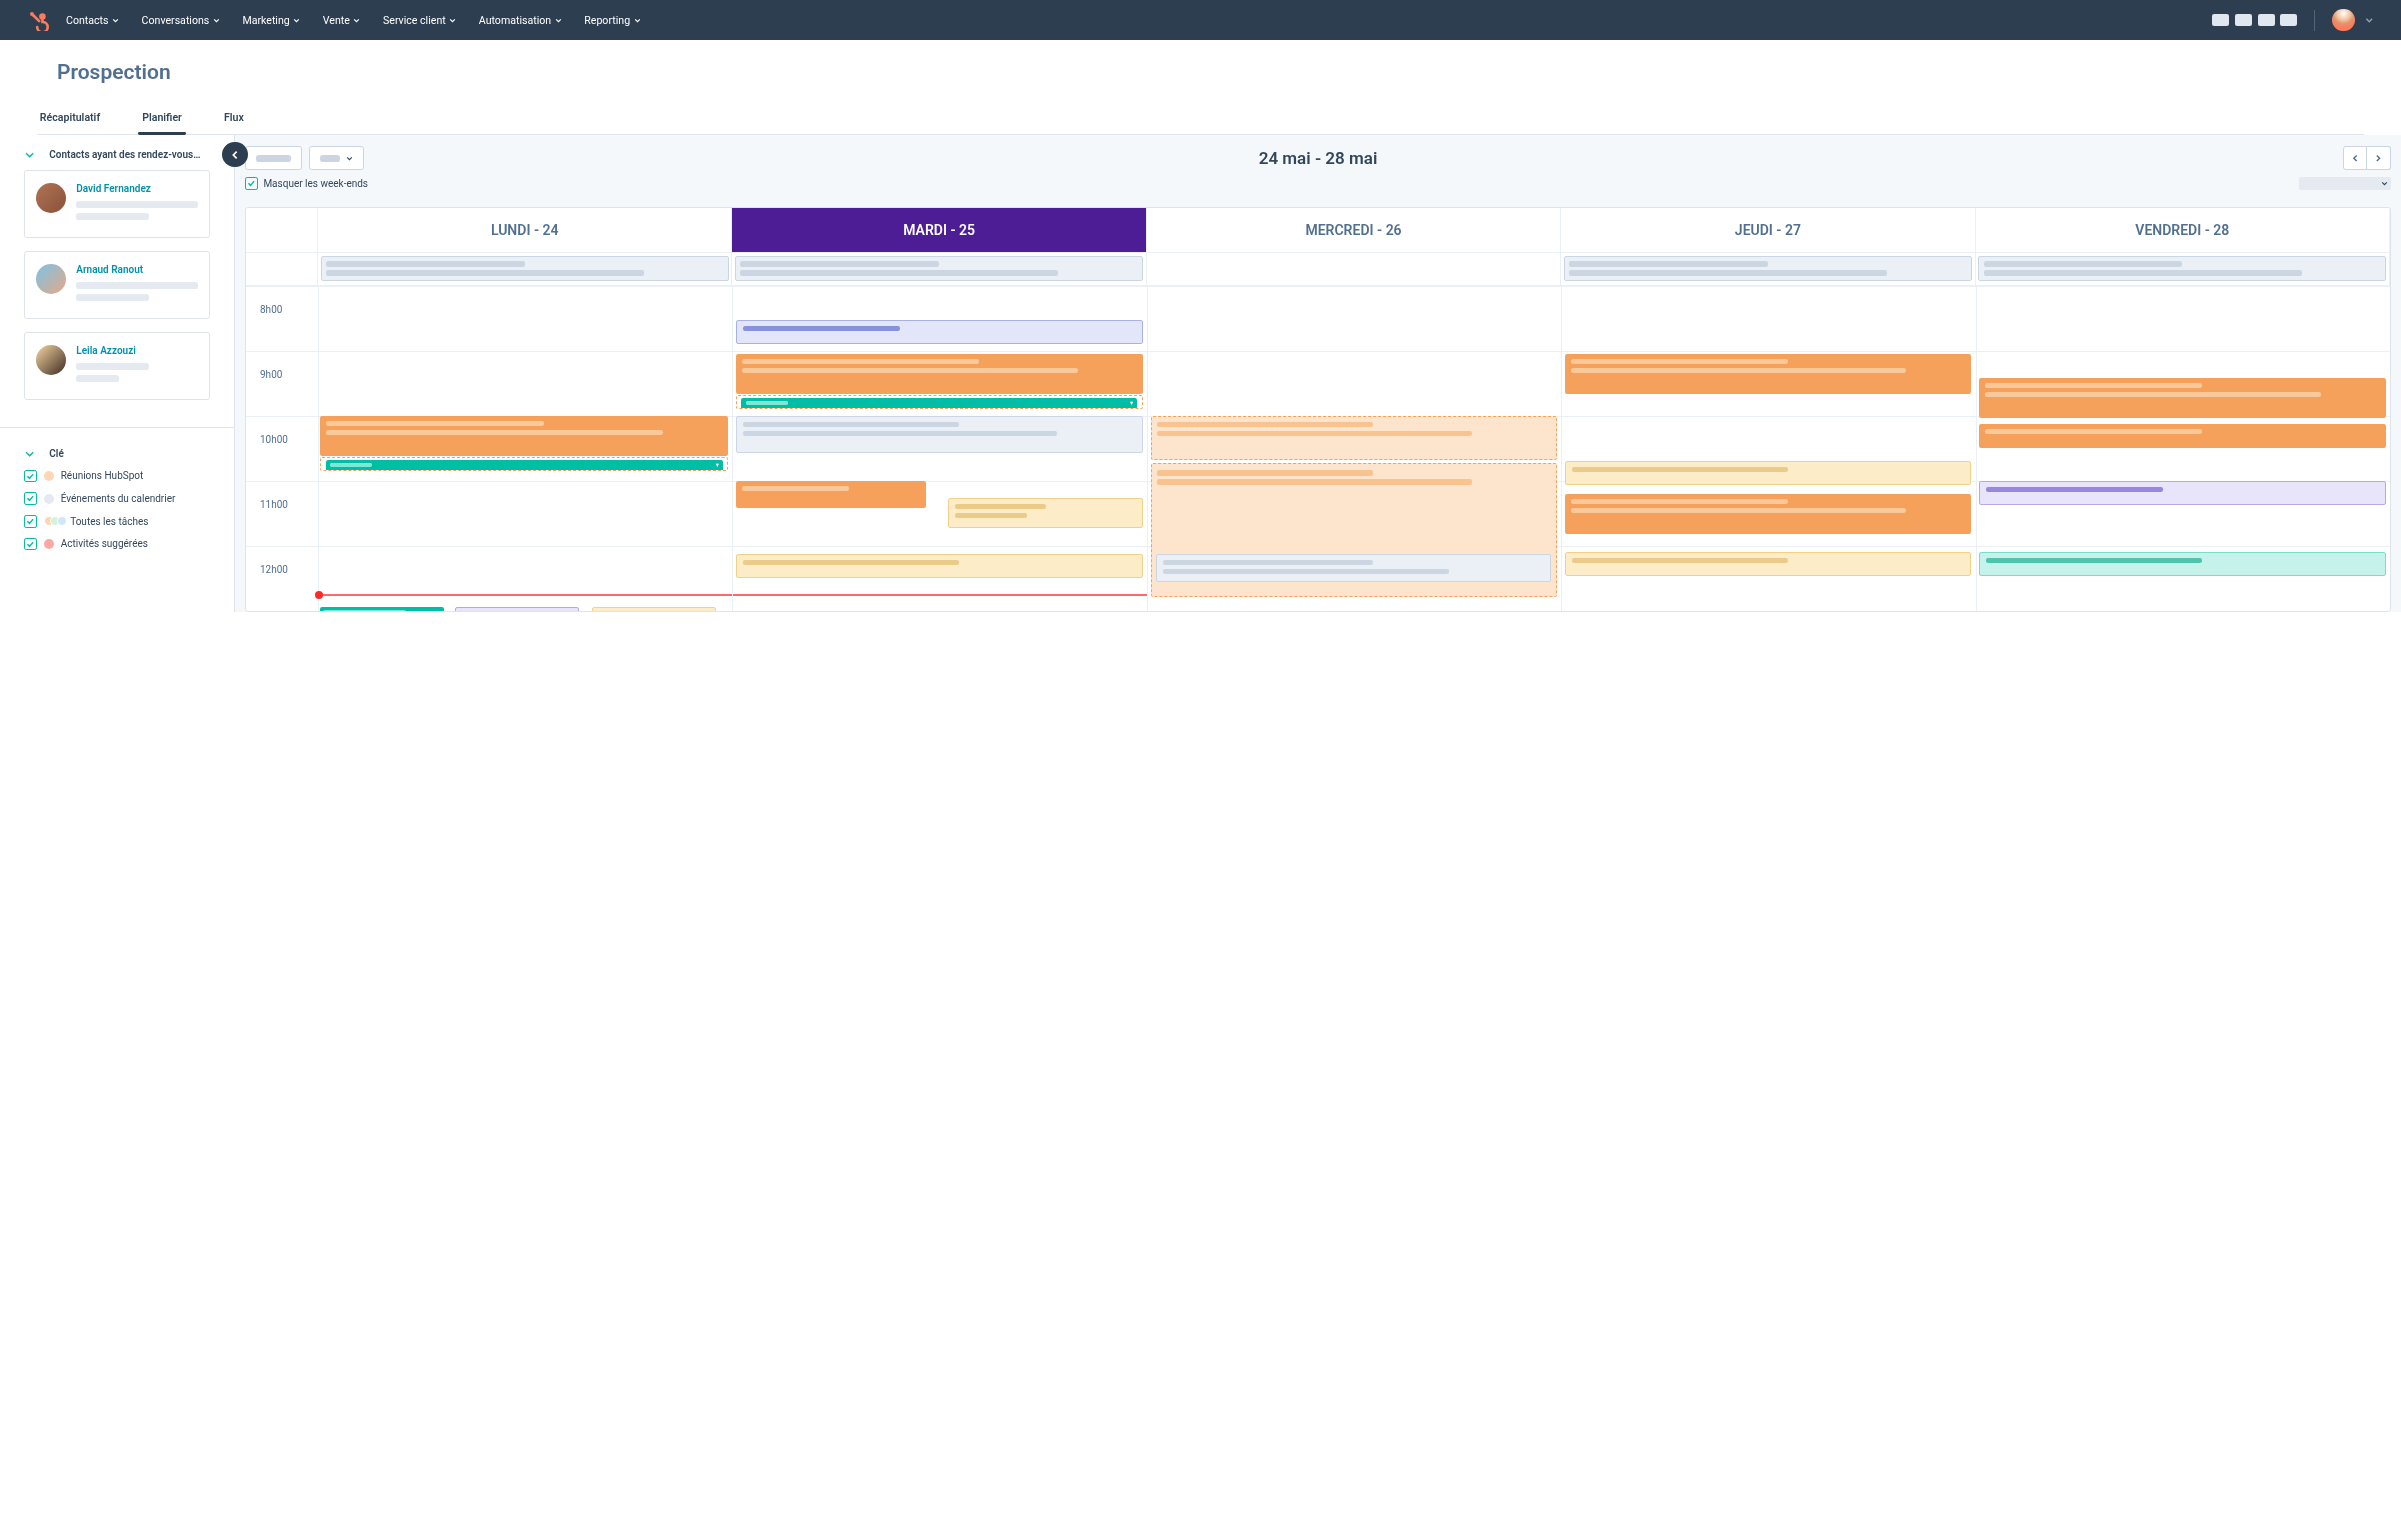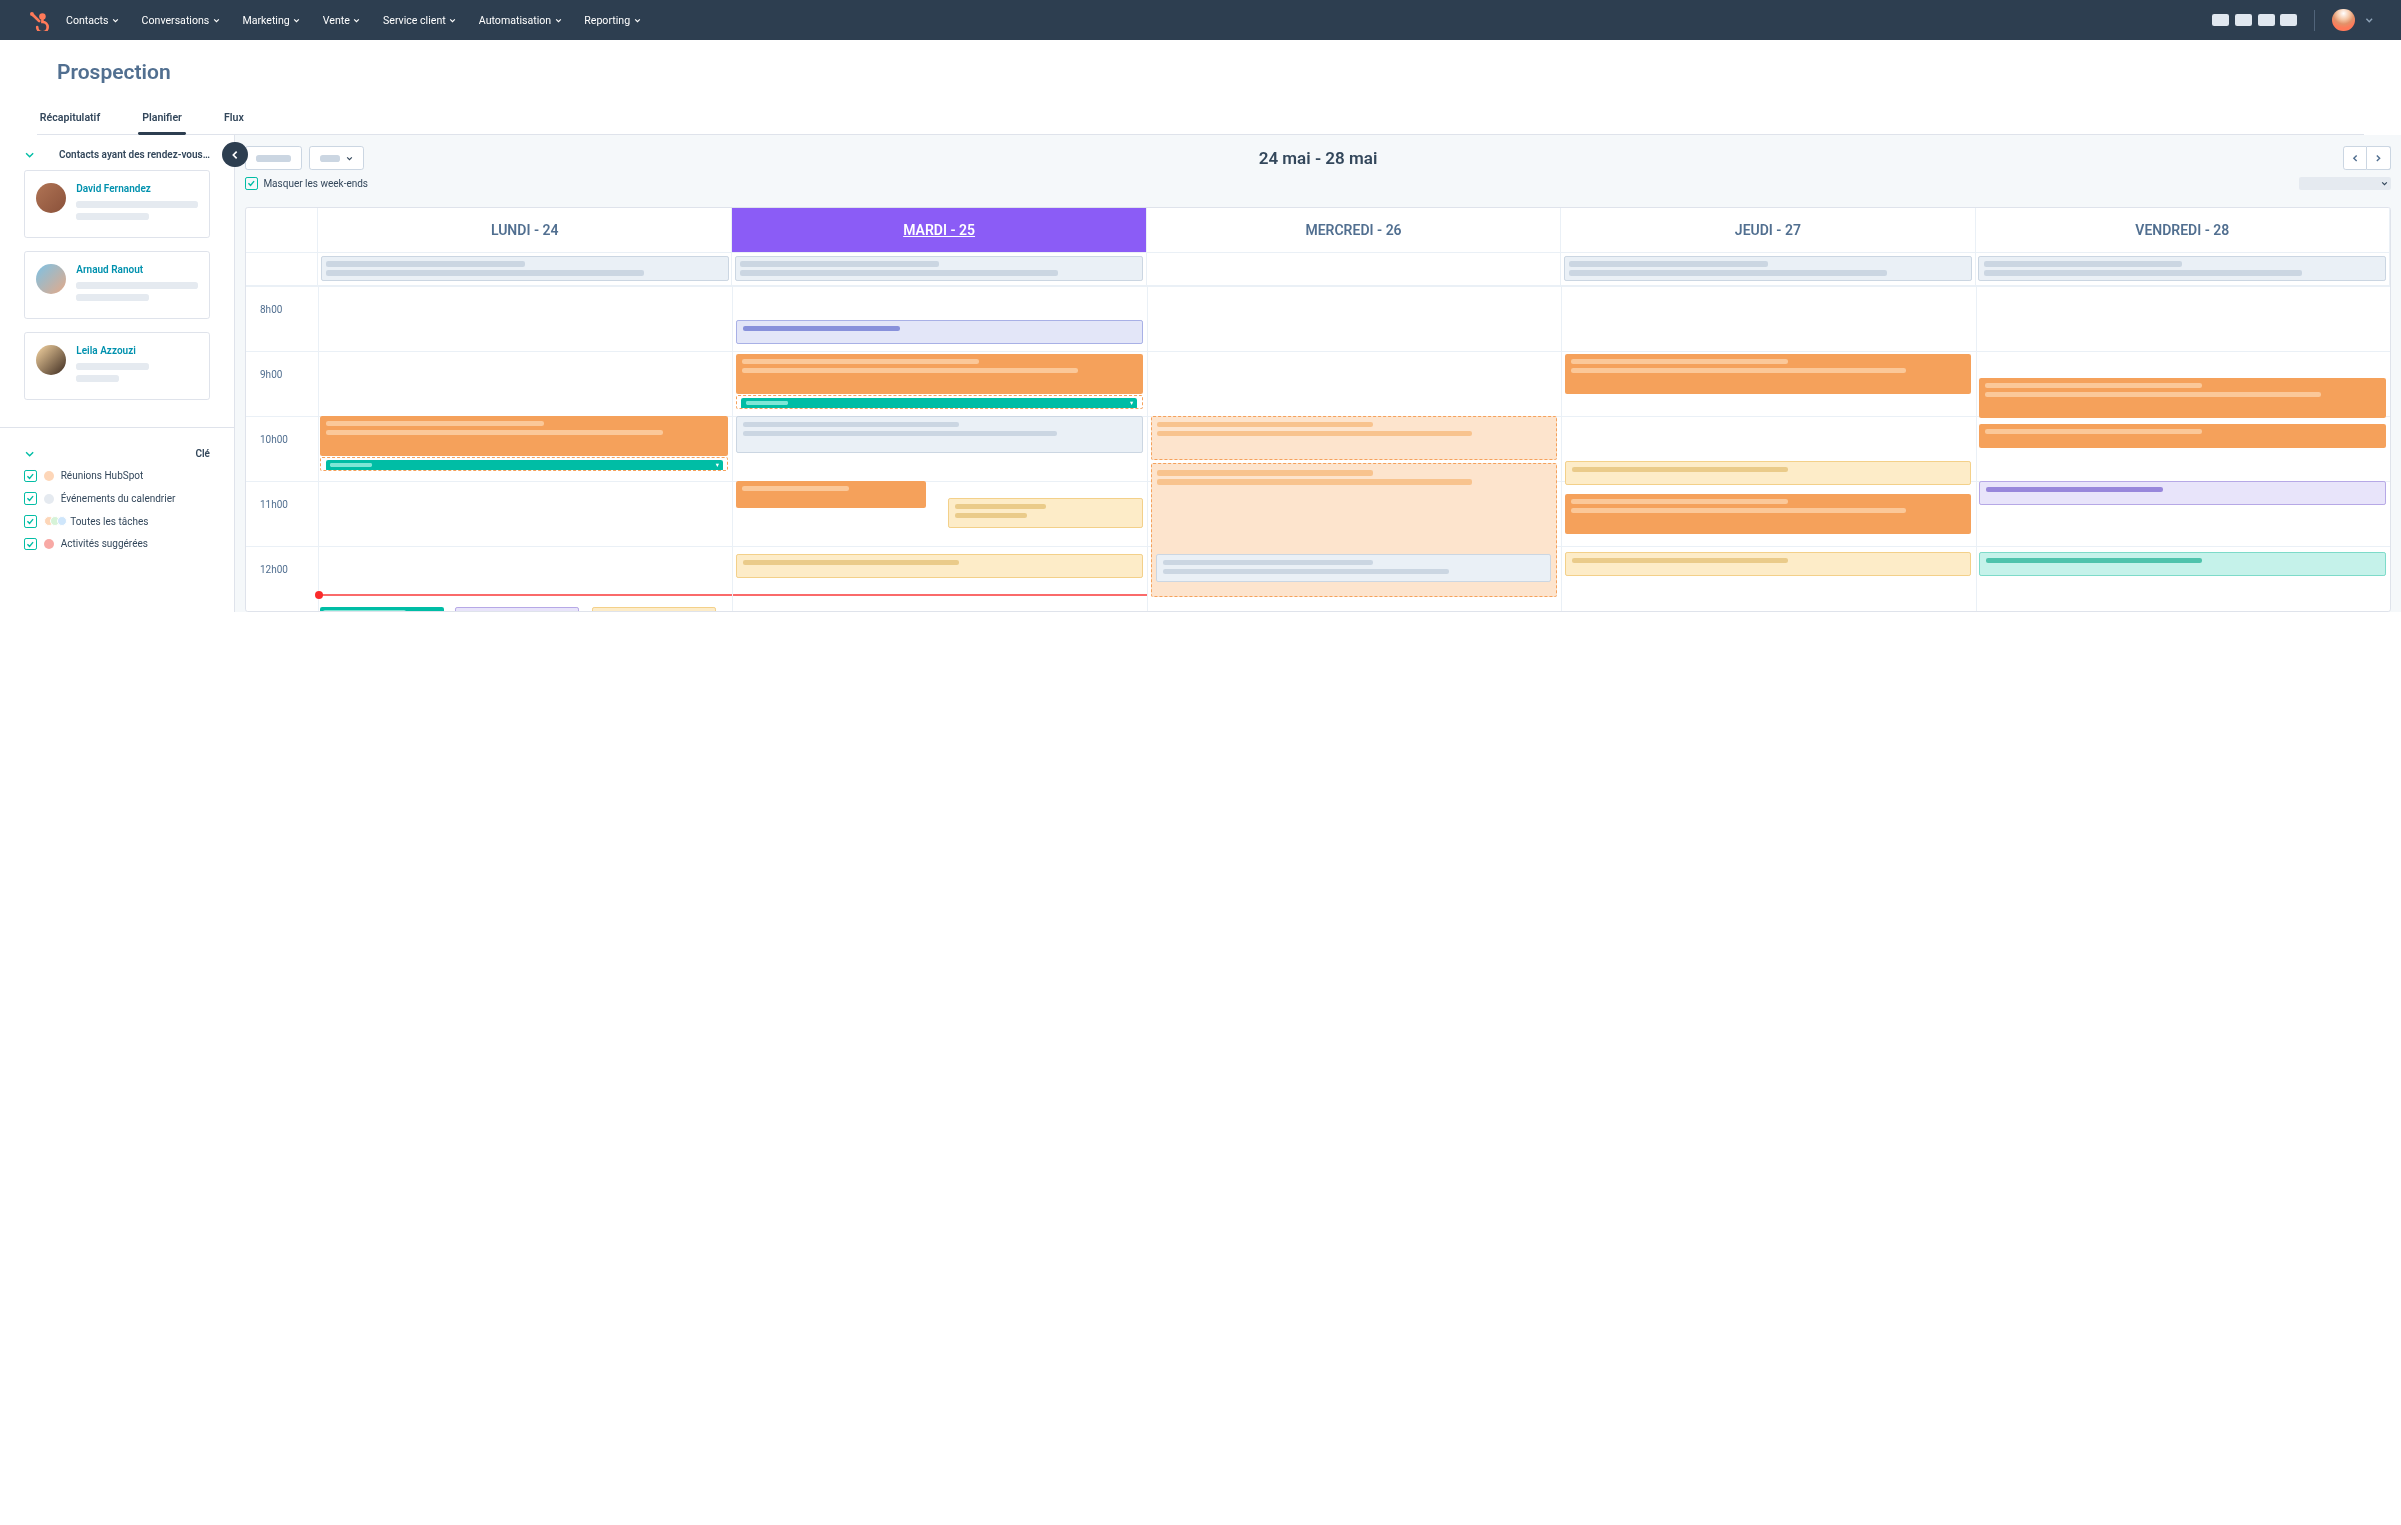--- a/index.html
+++ b/index.html
@@ -25,21 +25,21 @@
   .tab.active::after { content:""; position:absolute; left:-4.2px; right:-4.2px; bottom:-0.7px; height:2.8px; background:#2D3E50; border-radius:1.4px; }
 
   
   .content { display: flex; }
   .sidebar { width: 235px; min-width:235px; border-right: 0.7px solid #dfe3eb; }
   .main { flex: 1; background: #f5f8fa; position: relative; }
 
   
   .side-sec { padding: 14px 24px; }
   .side-sec.bottom { border-top: 0.7px solid #dfe3eb; padding-top: 20px; }
-  .sec-header { display:flex; align-items:center; gap:14px; margin-bottom:10px; cursor:pointer;justify-content:space-between; }
+  .sec-header { display:flex; align-items:center; gap:14px; margin-bottom:10px; cursor:pointer; }
   .sec-header .chev { width:11.3px; height:11.3px; color:#00bda5; }
   .sec-title { font-weight:600; font-size:10px; color:#33475b; white-space:nowrap; overflow:hidden; text-overflow:ellipsis; }
 
   .contact-card { border:0.7px solid #dfe3eb; border-radius:2.8px; padding:11.3px 11.3px; display:flex; align-items:flex-start; gap:10px; margin-bottom:13px; cursor:pointer; background:#fff; }
   .contact-av { width:30px; height:30px; border-radius:50%; background:#c0c0c0; flex-shrink:0; }
   .contact-av.a1 { background: linear-gradient(135deg,#b07455,#8a513a); }
   .contact-av.a2 { background: linear-gradient(135deg,#7cc2e6,#e5a987); }
   .contact-av.a3 { background: linear-gradient(135deg,#f7d6a3,#3c2a1f); }
   .contact-info { flex:1; }
   .contact-name { color:#0091ae; font-weight:600; font-size:10px; margin-bottom:7px; }
@@ -71,21 +71,21 @@
   .arrow-btn:first-child{ border-radius:2.8px 0 0 2.8px; }
   .arrow-btn:last-child{ border-radius:0 2.8px 2.8px 0; border-left:none; }
   .hide-weekends { display:flex; align-items:center; gap:5.7px; margin-top:7px;justify-content:center; }
   .hide-label { font-size:10px; }
 
   
   .calendar { margin: 12.7px 10px 0; background:#fff; border:0.7px solid #dfe3eb; border-radius:2.8px; overflow:hidden; }
   .cal-head { display:flex; }
   .time-gutter { width:72px; border-right:0.7px solid #eaf0f6; }
   .day-head { flex:1; text-align:center; padding:14px 0; font-weight:600; border-right:0.7px solid #eaf0f6; color:#516f90; font-size:14px; }
-  .day-head.active { background:#8b5cf6; color:#fff;text-decoration:underline; }
+  .day-head.active { background:#4c1d95; color:#fff; }
   .allday-row { display:flex; border-top:0.7px solid #eaf0f6; border-bottom:0.7px solid #eaf0f6; }
   .allday-gut { width:72px; border-right:0.7px solid #eaf0f6; }
   .allday-cell { flex:1; border-right:0.7px solid #eaf0f6; padding:2.8px; min-height:32.5px; }
   .ad-card { background:#eaf0f6; border:0.7px solid #cbd6e2; border-radius:2.1px; padding:4.2px; }
   .ad-card .l1 { height:5.7px; background:#cbd6e2; border-radius:2.1px; width:50%; margin-bottom:3.5px; }
   .ad-card .l2 { height:5.7px; background:#cbd6e2; border-radius:2.1px; width:80%; }
 
   .grid { display:flex; }
   .hours { width:72px; }
   .hour { height:65px; border-top:0.7px solid #eaf0f6; padding:17px 0 0 14px; font-size:10px; color:#516f90; }

